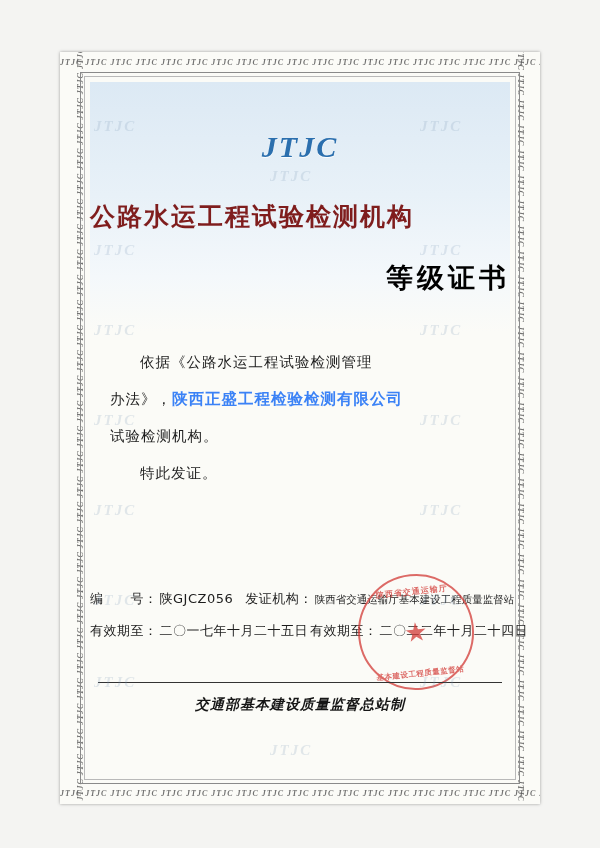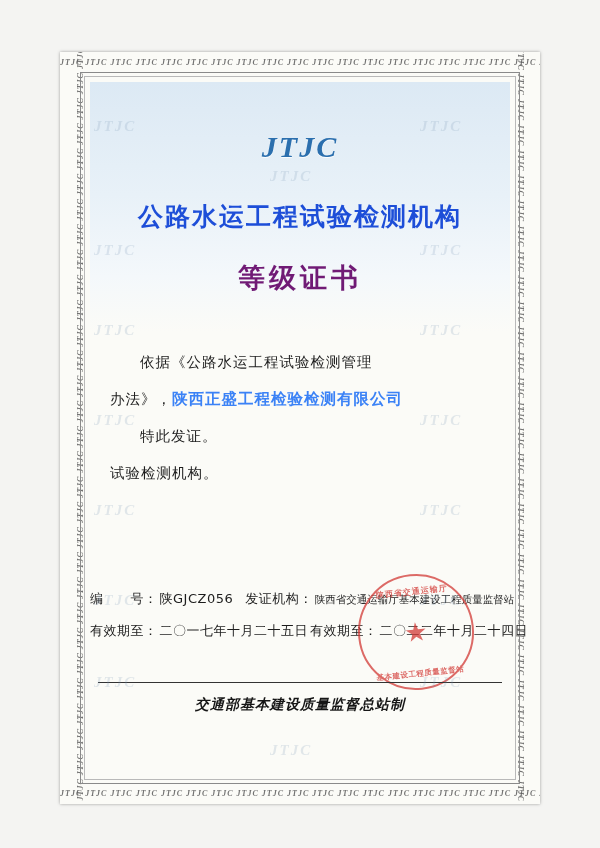--- a/index.html
+++ b/index.html
@@ -97,36 +97,35 @@
     font-weight: bold;
     font-size: 30px;
     letter-spacing: 2px;
     color: #2b6fae;
     text-shadow: 0 1px 0 rgba(255,255,255,0.8);
   }
 
   .title-main {
     position: absolute;
     left: 0; top: 118px; width: 100%;
-    text-align: center;
     font-family: "DejaVu Sans", sans-serif;
     font-weight: bold;
     font-size: 25px;
     letter-spacing: 2px;
-    color: #1d4ed8;
+    color: #7f1d1d;
   }
   .title-sub {
     position: absolute;
     left: 0; top: 178px; width: 100%;
-    text-align: center;
+    text-align: right;
     font-family: "DejaVu Sans", sans-serif;
     font-weight: bold;
     font-size: 27px;
     letter-spacing: 4px;
-    color: #701a75;
+    color: #000000;
   }
 
   
   .body-text {
     position: absolute;
     left: 20px; top: 262px; right: 16px;
     font-family: "DejaVu Sans", sans-serif;
     font-size: 14.5px;
     color: #1d1d1d;
     line-height: 37px;
@@ -252,22 +251,22 @@
 
       <div class="header-logo">JTJC</div>
       <div class="title-main">公路水运工程试验检测机构</div>
       <div class="title-sub">等级证书</div>
 
       <div class="body-text">
         <div class="body-line indent">依据《公路水运工程试验检测管理</div>
         <div class="body-line">
           <span>办法》，</span><span class="fill-blue-lg">陕西正盛工程检验检测有限公司</span>
         </div>
+        <div class="body-line">试验检测机构。</div>
         <div class="body-line indent">特此发证。</div>
-        <div class="body-line">试验检测机构。</div>
       </div>
 
       <div class="fields">
         <div class="field-row">
           <span class="field-label">编　　号：</span>
           <span class="field-value">陕GJCZ056</span>
           <span class="spacer-sm"></span>
           <span class="field-label">发证机构：</span>
           <span class="field-value org-value">陕西省交通运输厅基本建设工程质量监督站</span>
         </div>

